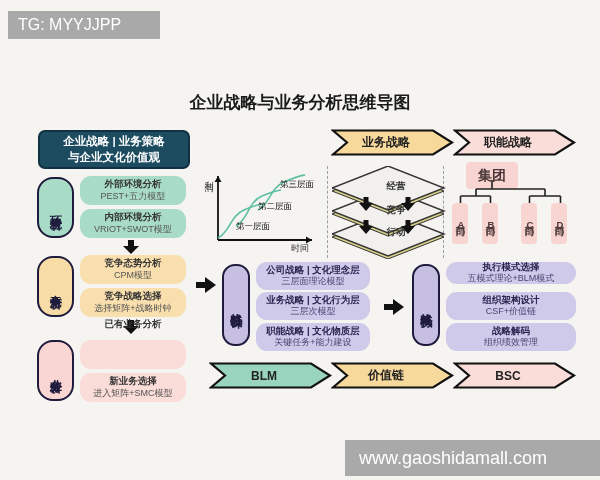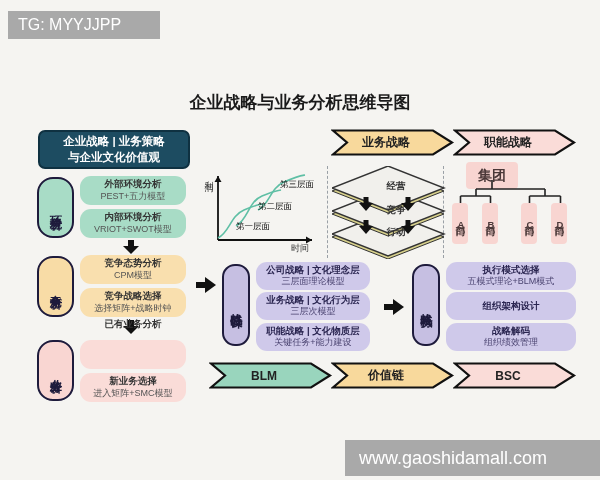--- a/index.html
+++ b/index.html
@@ -179,26 +179,27 @@
     <span class="l2">关键任务+能力建设</span>
   </div>
 
   <svg class="abs" style="left:384px;top:299px;" width="20" height="16" viewBox="0 0 20 16">
     <path class="arrow" d="M0,5 h9 v-5 l11,8 l-11,8 v-5 h-9 z"></path>
   </svg>
 
   <div class="abs cap" style="left:412px;top:264px;width:28px;height:82px;background:#c6bfe2;border-radius:13px;">
     <span class="vt" style="font-size:12px;">战略执行</span>
   </div>
-  <div class="abs item purple" style="left:446px;top:262px;width:130px;height:28px;background:#cfc9ea;">
+  <div class="abs item purple" style="left:446px;top:262px;width:130px;height:22px;background:#cfc9ea;">
     <span class="l1">执行模式选择</span>
     <span class="l2">五模式理论+BLM模式</span>
   </div>
   <div class="abs item purple" style="left:446px;top:292px;width:130px;height:28px;background:#cfc9ea;">
     <span class="l1">组织架构设计</span>
+    <span class="l2">CSF+价值链</span>
   </div>
   <div class="abs item purple" style="left:446px;top:323px;width:130px;height:28px;background:#cfc9ea;">
     <span class="l1">战略解码</span>
     <span class="l2">组织绩效管理</span>
   </div>
 
   <div class="chev" style="left:209px;top:362px;width:124px;height:27px;">
     <svg viewBox="0 0 124 27" preserveAspectRatio="none">
       <path d="M2,1.5 H102 L121,13.5 L102,25.5 H2 L16,13.5 Z" stroke="#111" stroke-width="2.2" fill="#99d5bd"></path>
     </svg>

